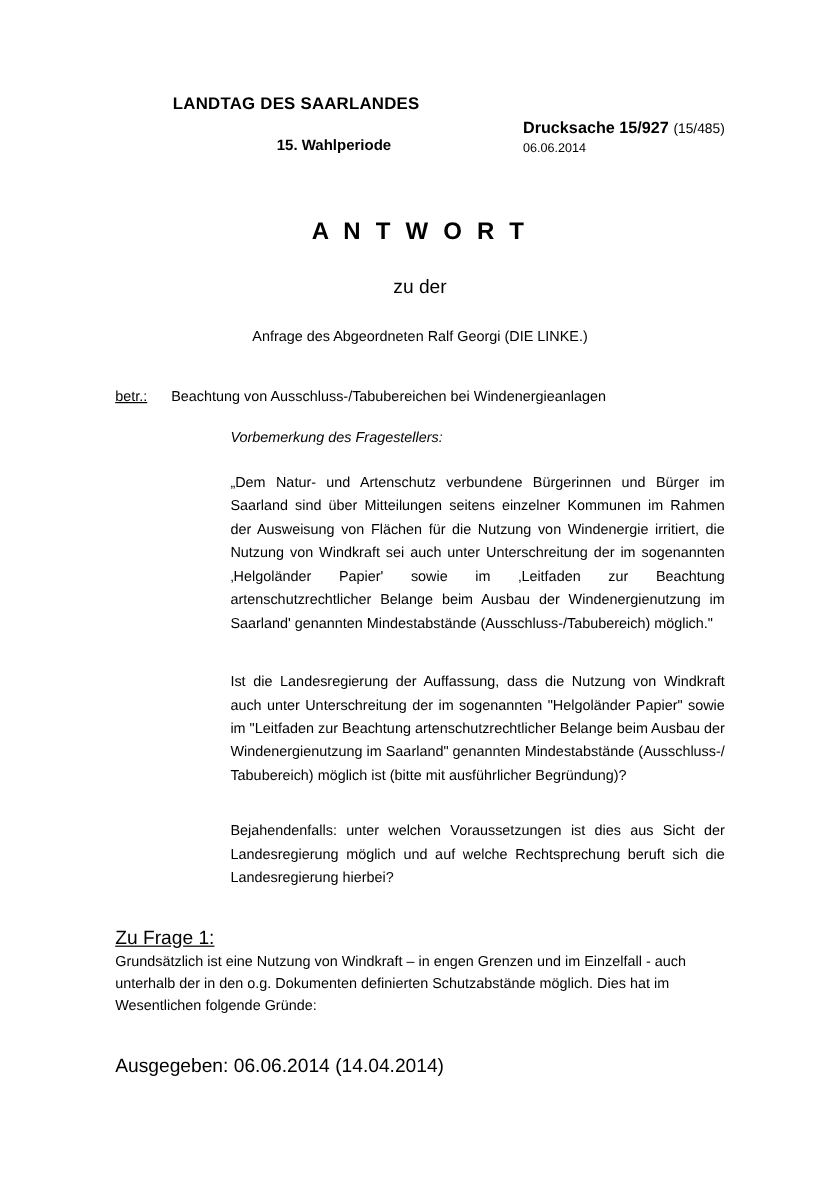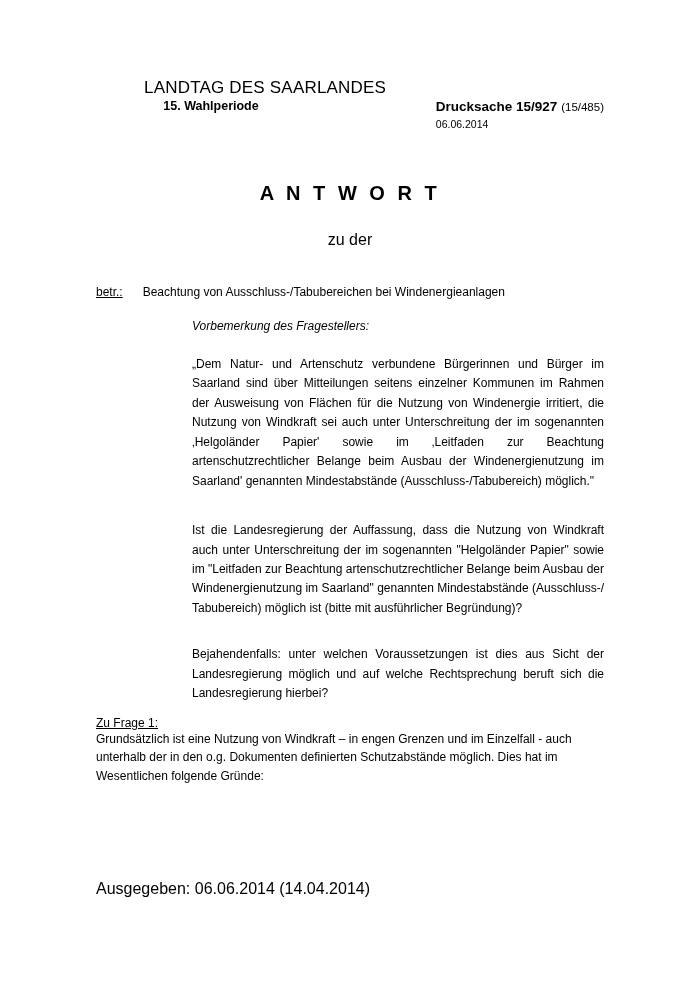--- a/index.html
+++ b/index.html
@@ -27,31 +27,31 @@
     position: relative;
     height: 60px;
   }
   .header-left {
     position: absolute;
     left: 0;
     top: 0;
     width: 280px;
   }
   .org-name {
-    font-size: 17px;
-    font-weight: normal;
+    font-size: 14px;
+    font-weight: bold;
     letter-spacing: 0.2px;
     white-space: nowrap;
     padding-left: 48px;
   }
   .legislative-period {
     font-size: 12.5px;
     font-weight: bold;
-    text-align: center;
-    margin-top: 1px;
+    text-align: right;
+    margin-top: 20px;
     width: 230px;
   }
   .header-right {
     position: absolute;
     right: 0;
     top: 21px;
     text-align: left;
   }
   .doc-number {
     font-size: 13.5px;
@@ -121,22 +121,22 @@
     line-height: 1.62;
   }
   .followup-block {
     margin-top: 27px;
     text-align: justify;
     line-height: 1.62;
   }
 
   
   .answer-heading {
-    margin-top: 12px;
-    font-size: 12px;
+    margin-top: 32px;
+    font-size: 16px;
     text-decoration: underline;
   }
   .answer-text {
     font-size: 12px;
     line-height: 1.55;
   }
 
   
   .footer {
     position: absolute;
@@ -156,20 +156,21 @@
       <div class="legislative-period">15. Wahlperiode</div>
     </div>
     <div class="header-right">
       <div class="doc-number"><span>Drucksache 15/927</span> <span class="secondary">(15/485)</span></div>
       <div class="doc-date">06.06.2014</div>
     </div>
   </div>
 
   <div class="title">A N T W O R T</div>
   <div class="subtitle-1">zu der</div>
+  <div class="subtitle-2">Anfrage des Abgeordneten Ralf Georgi (DIE LINKE.)</div>
 
   <div class="betr-row">
     <div class="betr-label">betr.:</div>
     <div class="betr-text">Beachtung von Ausschluss-/Tabubereichen bei Windenergieanlagen</div>
   </div>
 
   <div class="indent">
     <div class="preliminary-heading">Vorbemerkung des Fragestellers:</div>
     <div class="quote-block">„Dem Natur- und Artenschutz verbundene Bürgerinnen und Bürger im Saarland sind über Mitteilungen seitens einzelner Kommunen im Rahmen der Ausweisung von Flächen für die Nutzung von Windenergie irritiert, die Nutzung von Windkraft sei auch unter Unterschreitung der im sogenannten ‚Helgoländer Papier' sowie im ‚Leitfaden zur Beachtung artenschutzrechtlicher Belange beim Ausbau der Windenergienutzung im Saarland' genannten Mindestabstände (Ausschluss-/Tabubereich) möglich."</div>
     <div class="question-block">Ist die Landesregierung der Auffassung, dass die Nutzung von Windkraft auch unter Unterschreitung der im sogenannten "Helgoländer Papier" sowie im "Leitfaden zur Beachtung artenschutzrechtlicher Belange beim Ausbau der Windenergienutzung im Saarland" genannten Mindestabstände (Ausschluss-/ Tabubereich) möglich ist (bitte mit ausführlicher Begründung)?</div>

